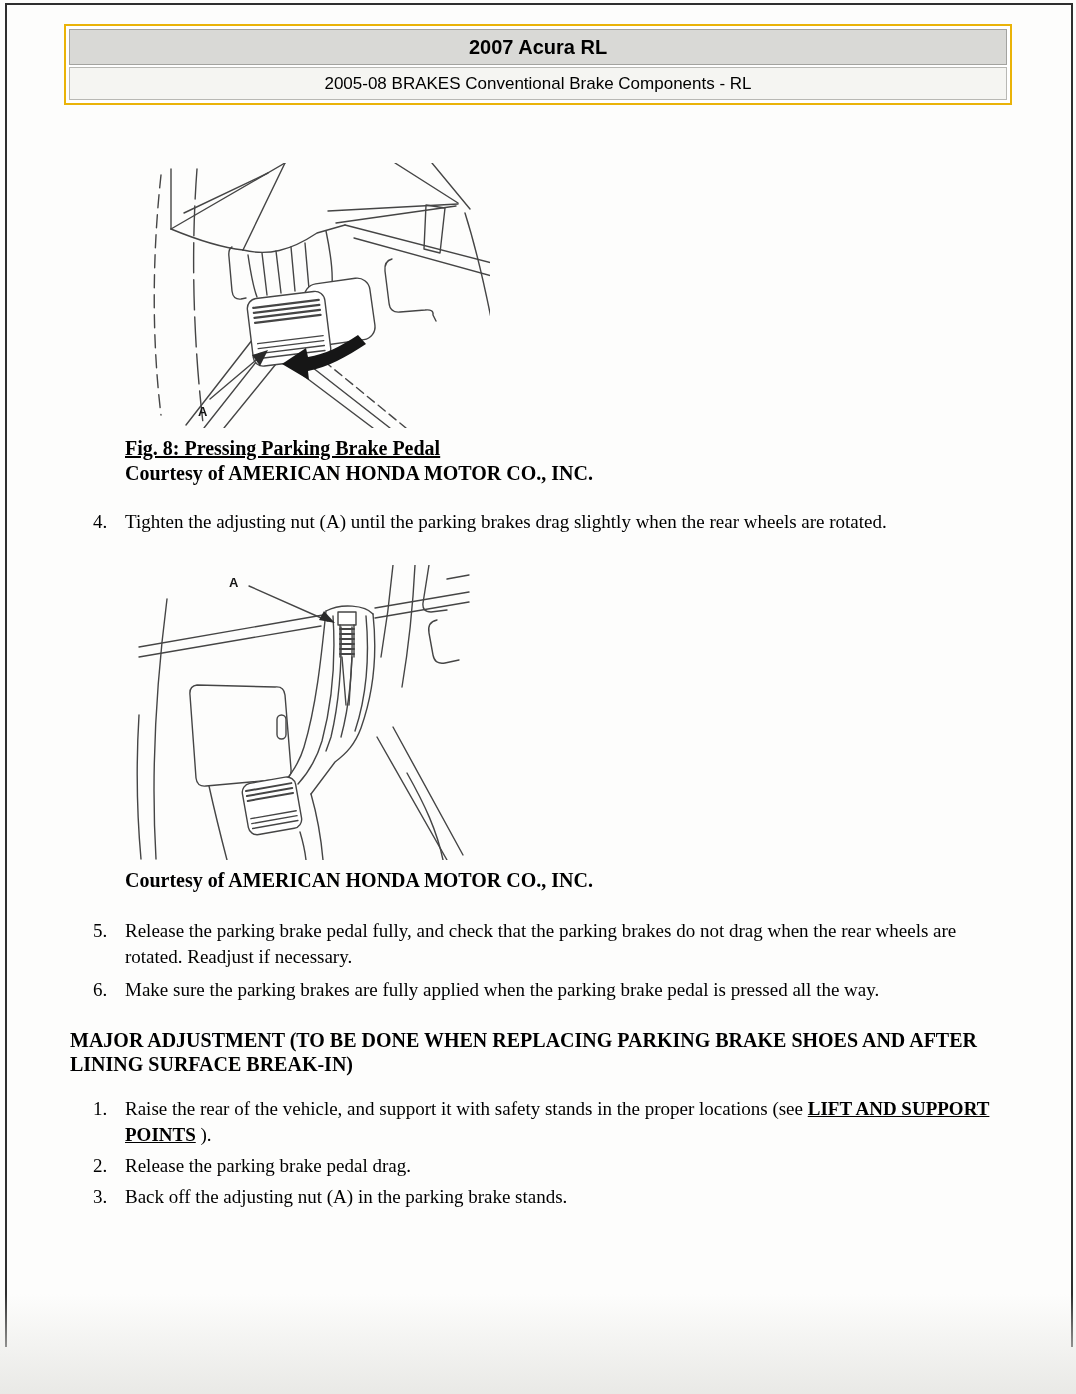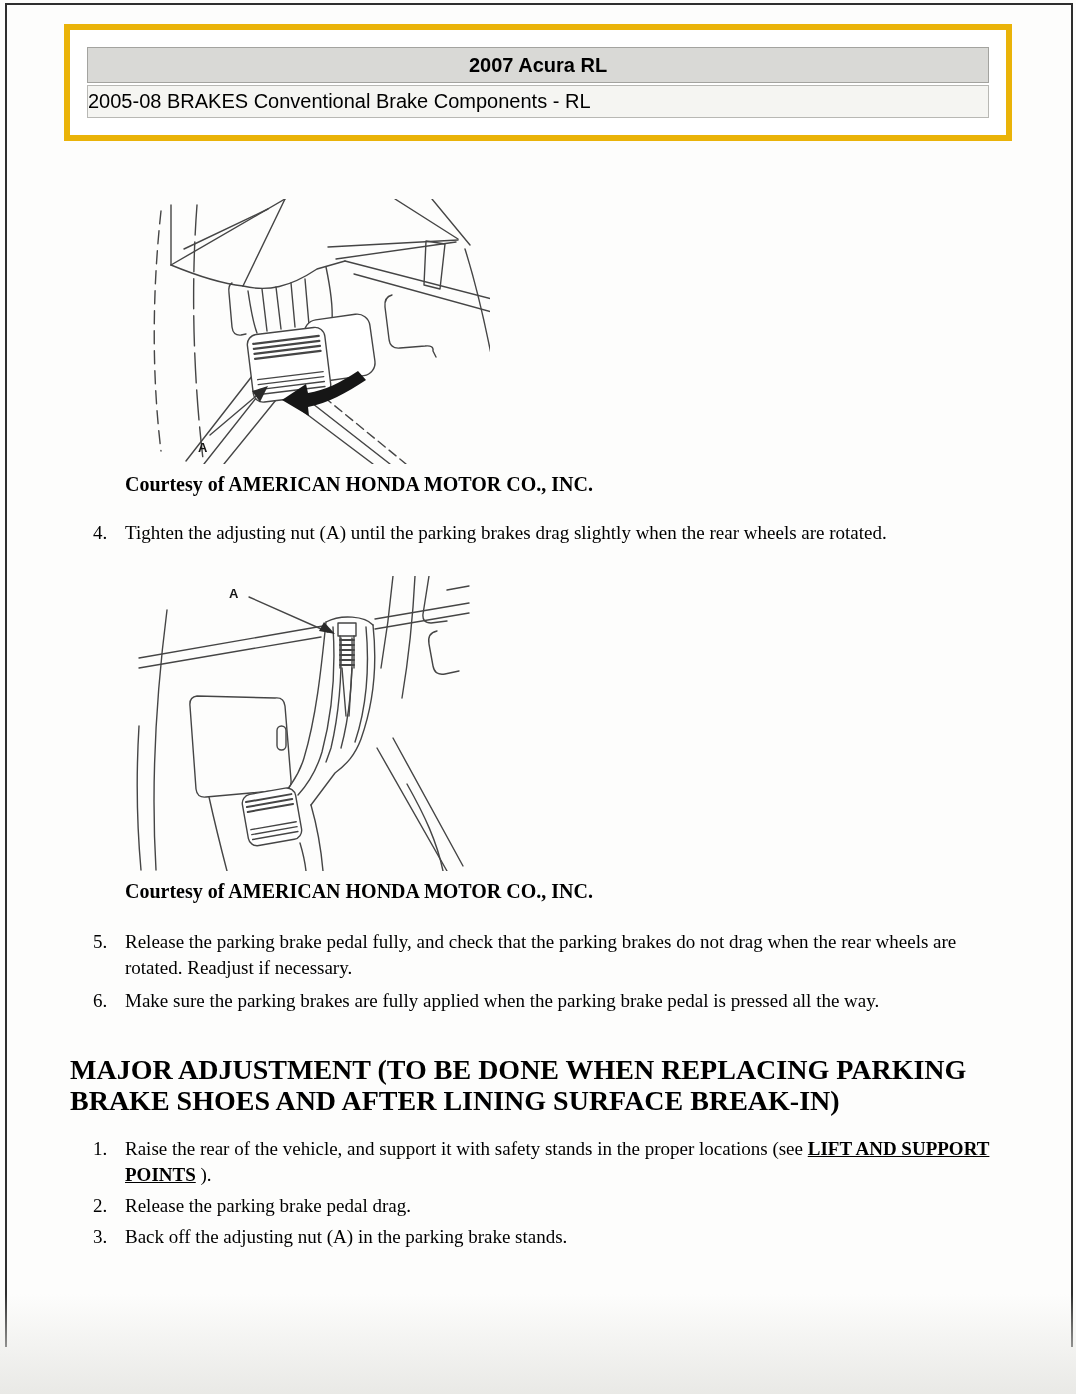--- a/index.html
+++ b/index.html
@@ -12,42 +12,42 @@
     position:absolute;top:3px;left:5px;width:1064px;height:1342px;
     border:2px solid #2e2e2e;border-bottom:none;pointer-events:none;z-index:5;
   }
   .bottom-fade{
     position:absolute;left:0;bottom:0;width:1076px;height:100px;z-index:6;
     background:linear-gradient(to bottom, rgba(235,235,233,0), rgba(233,233,230,0.55) 55%, #e9e9e6 100%);
     pointer-events:none;
   }
   .content{position:relative;z-index:2;}
   .header-box{
-    margin:24px 64px 16px;border:6px solid #eab308;padding:17px;background:#fff;
+    margin:24px 64px 16px;border:2px solid #eab308;padding:3px;background:#fff;
   }
   .header-title{
     background:#d9d9d6;border:1px solid #a3a39f;height:34px;line-height:34px;
     text-align:center;font-family:"Liberation Sans",sans-serif;font-weight:bold;font-size:20px;
   }
   .header-subtitle{
     background:#f5f5f2;border:1px solid #b8b8b4;height:31px;line-height:31px;margin-top:2px;
-    text-align:left;font-family:"Liberation Sans",sans-serif;font-size:20px;
+    text-align:center;font-family:"Liberation Sans",sans-serif;font-size:17px;
   }
   .fig-svg{display:block;}
   #fig8-svg{margin:58px 0 0 140px;}
   #fig9-svg{margin:30px 0 0 125px;}
   .fig-caption{margin:8px 66px 0 125px;font-size:20px;font-weight:bold;line-height:25px;}
   .fig-caption .fig-title{text-decoration:underline;}
   .step{display:flex;margin:0 60px 0 93px;font-size:19px;line-height:26px;}
   .step .num{width:32px;flex:none;}
   .step .txt{flex:1;}
   #step4{margin-top:23px;}
   #step5{margin-top:25px;}
   #step6{margin-top:7px;}
-  .major-heading{margin:40px 70px 0;font-size:28px;font-weight:bold;line-height:31px;max-width:936px;}
+  .major-heading{margin:25px 70px 0;font-size:20px;font-weight:bold;line-height:24px;max-width:936px;}
   #mstep1{margin-top:20px;}
   #mstep2{margin-top:5px;}
   #mstep3{margin-top:5px;}
   .doc-link{font-weight:bold;text-decoration:underline;color:#000;cursor:pointer;}
   svg text{font-family:"Liberation Sans",sans-serif;font-weight:bold;font-size:13px;fill:#151515;}
 </style>
 </head>
 <body>
 
 <div class="page-frame"></div>
@@ -100,20 +100,21 @@
       <path d="M168,201 L250,265"></path>
       <path d="M184,198 L266,265" stroke-dasharray="9 5"></path>
       <path d="M70,236 L122,192"></path>
     </g>
     <polygon points="128,187 112,192 120,203" fill="#2a2a2a"></polygon>
     <path d="M218,172 C200,184 185,191 168,194 L166,185 L142,201 L169,217 L168,208 C188,204 206,194 226,181 Z" fill="#161616" stroke="none"></path>
     <text x="58" y="253">A</text>
   </svg>
 
   <div class="fig-caption">
+    <div class="fig-title">Fig. 8: Pressing Parking Brake Pedal</div>
     <div>Courtesy of AMERICAN HONDA MOTOR CO., INC.</div>
   </div>
 
   <div class="step" id="step4">
     <div class="num">4.</div>
     <div class="txt">Tighten the adjusting nut (A) until the parking brakes drag slightly when the rear wheels are rotated.</div>
   </div>
 
   <svg id="fig9-svg" class="fig-svg" width="345" height="295" viewBox="0 0 345 295">
     <g stroke="#454545" stroke-width="1.4" fill="none" stroke-linecap="round" stroke-linejoin="round">

